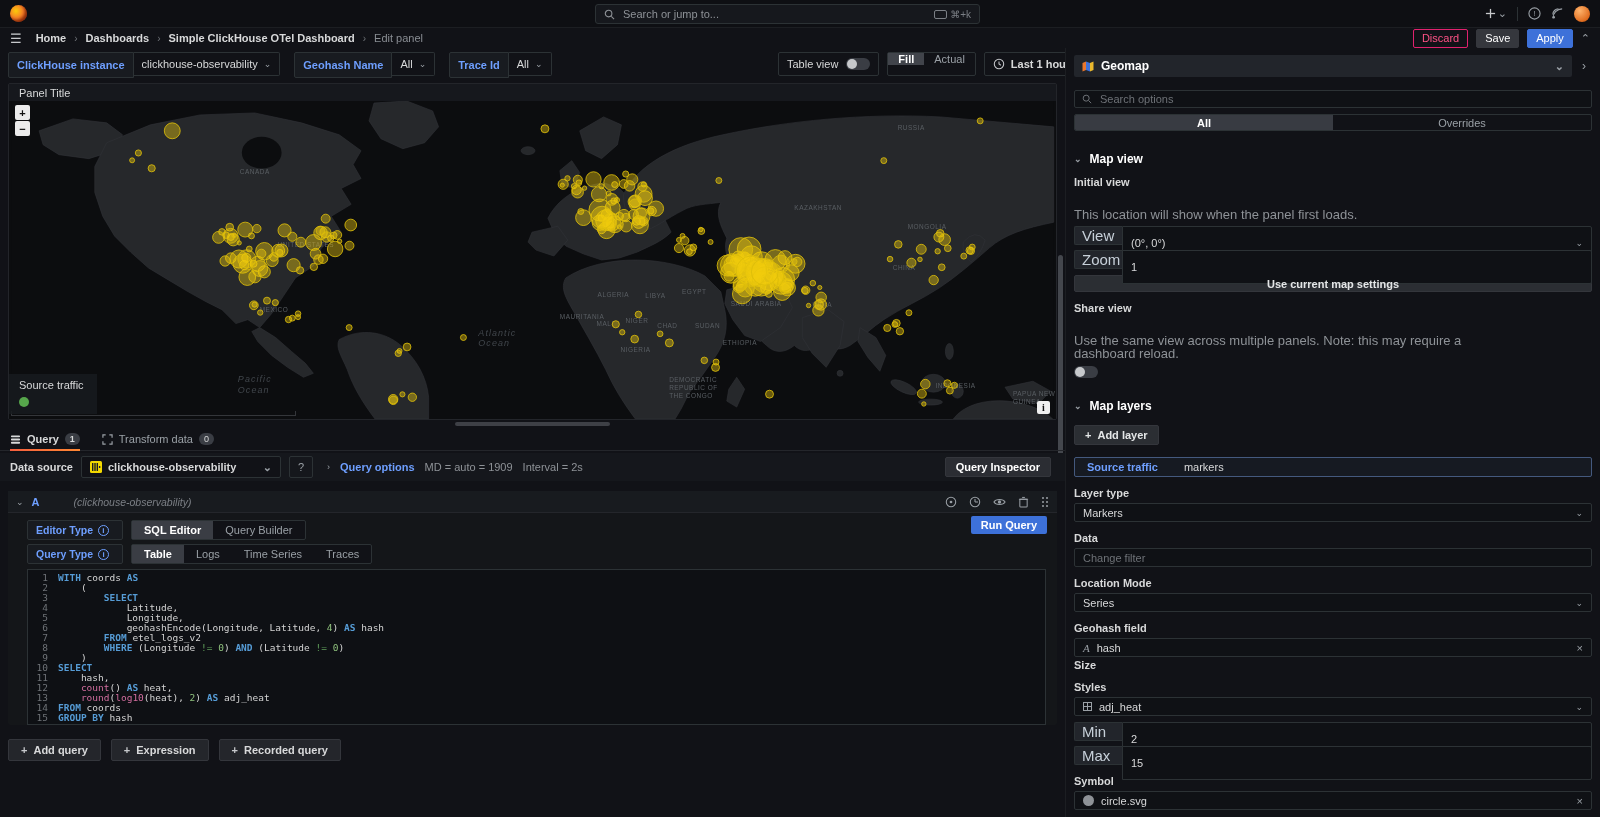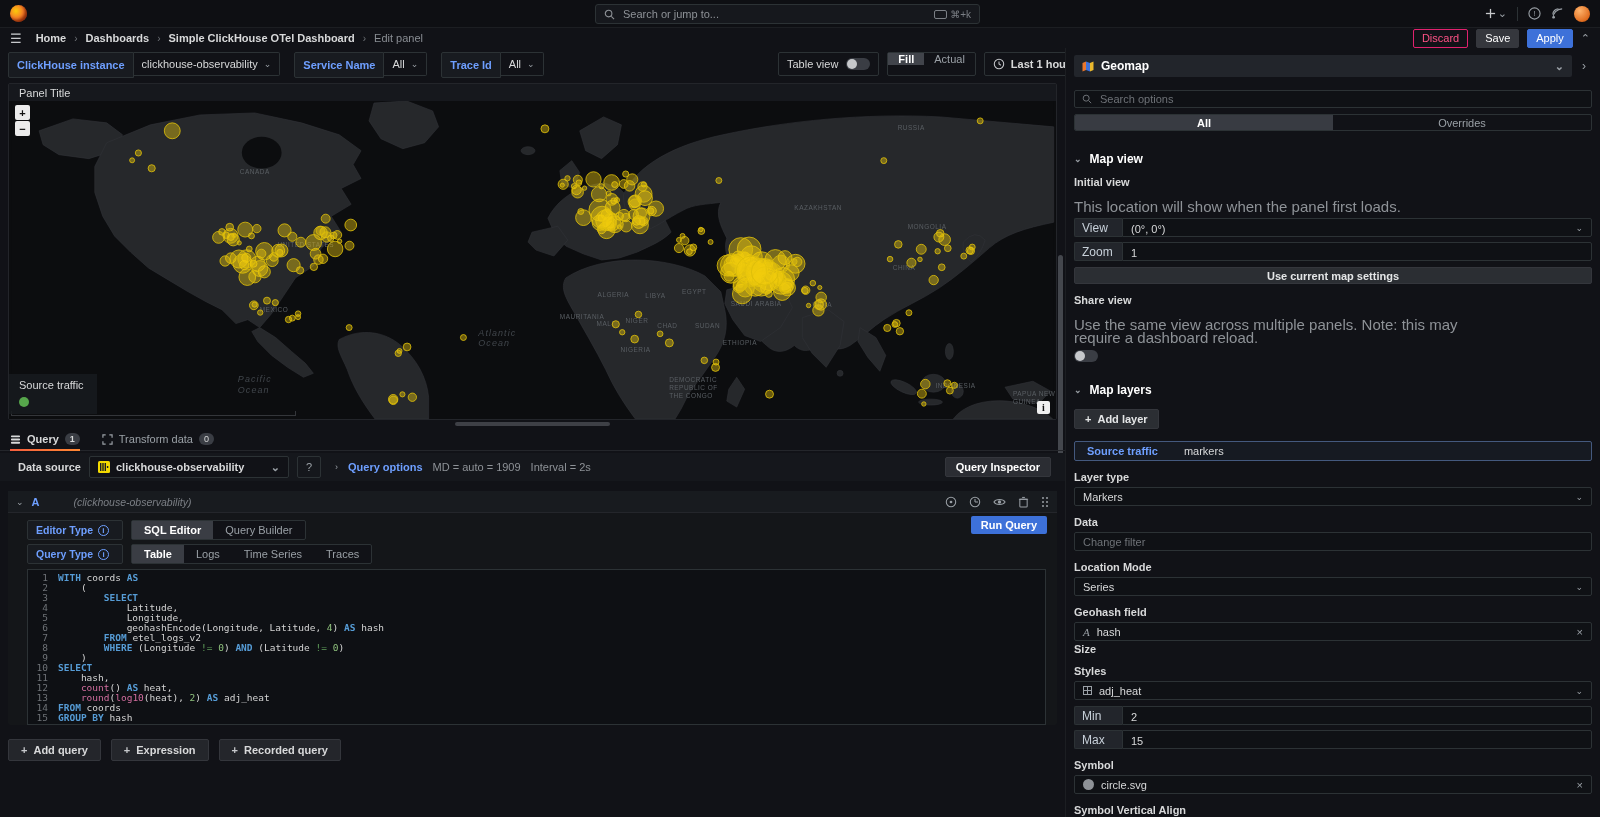--- a/index.html
+++ b/index.html
@@ -63,21 +63,21 @@
 .resize-handle{position:absolute;left:455px;top:422px;width:155px;height:4px;border-radius:2px;background:#3e4046}
 .vscroll{position:absolute;left:1058px;top:255px;width:5px;height:220px;border-radius:3px;background:#44474d}
 
 .query-area{position:absolute;left:0;top:427px;width:1065px}
 .qtabs{display:flex;align-items:flex-end;height:24px;border-bottom:1px solid #24262b;padding-left:10px;gap:22px}
 .qtab{display:flex;align-items:center;gap:6px;font-size:11px;color:#d8d9da;padding-bottom:5px;position:relative;cursor:pointer}
 .qtab .badge{background:#3a3d44;border-radius:8px;font-size:9px;padding:1px 5px;color:#d8d9da}
 .qtab.active{font-weight:600}
 .qtab.active:after{content:"";position:absolute;left:0;right:0;bottom:-1px;height:2px;background:linear-gradient(90deg,#f55f3e,#ff8833)}
 .qtab.inactive{color:#9aa0a6}
-.ds-row{display:flex;align-items:center;height:28px;margin-top:2px;padding-left:18px;gap:8px;background:#15171c}
+.ds-row{display:flex;align-items:center;height:28px;margin-top:2px;padding-left:10px;gap:8px;background:#15171c}
 .ds-label{font-size:11px;font-weight:600;color:#d8d9da}
 .ds-select{display:flex;align-items:center;gap:6px;height:22px;border:1px solid #2c3235;background:#111217;border-radius:2px;padding:0 8px;font-size:11px;font-weight:600;min-width:200px}
 .ds-select .chev{margin-left:auto}
 .help-btn{width:24px;height:22px;border:1px solid #2c3235;border-radius:2px;display:flex;align-items:center;justify-content:center;color:#9aa0a6;font-size:11px}
 .qopts{display:flex;align-items:center;gap:10px;font-size:11px;margin-left:6px}
 .qopts .arrow{color:#9aa0a6;font-size:9px}
 .qopts .lbl{color:#6e9fff;font-weight:600;cursor:pointer}
 .qopts .meta{color:#8e9297}
 .qi-btn{margin-left:auto;margin-right:14px;background:#2b2d33;border:1px solid #34363c;color:#fff;font-size:11px;font-weight:600;border-radius:2px;padding:3px 10px}
 .query-card{margin:10px 0 0 8px;width:1049px;background:#141619;border-radius:2px}
@@ -113,24 +113,24 @@
 .collapse-btn{width:16px;color:#9aa0a6;text-align:center;font-size:12px;cursor:pointer}
 .opt-search{margin-top:13px;height:18px;border:1px solid #2c3235;background:#0f1115;border-radius:2px;display:flex;align-items:center;gap:6px;padding:0 7px;color:#6e7277}
 .opt-search input{flex:1;background:transparent;border:0;outline:0;color:#c7c9cc;font-size:11px}
 .opt-search input::placeholder{color:#6e7277}
 .opt-tabs{margin-top:6px;display:flex;border:1px solid #2c3235;border-radius:2px;height:17px;overflow:hidden}
 .opt-tab{flex:1;display:flex;align-items:center;justify-content:center;font-size:11px;color:#9aa0a6;cursor:pointer}
 .opt-tab.active{background:#383b42;color:#fff;font-weight:700}
 .section-head{display:flex;align-items:center;gap:8px;font-size:12px;font-weight:700;color:#fff;margin-top:21px;cursor:pointer}
 .section-head .caret{color:#9aa0a6;font-size:9px}
 .f-label{font-size:11px;font-weight:700;color:#d8d9da;margin-top:10px}
-.f-desc{font-size:15px;color:#8e9297;margin-top:12px;line-height:13px}
+.f-desc{font-size:13px;color:#8e9297;margin-top:20px;line-height:13px}
 .kv-row{display:flex;margin-top:5px;height:19px}
-.kv-key{width:48px;background:#22252b;border:1px solid #2c3235;border-right:0;border-radius:2px 0 0 2px;display:flex;align-items:center;padding:0 7px;font-size:12px;color:#c7d0d9}
-.kv-val{flex:1;background:#0f1115;border:1px solid #2c3235;border-radius:0 2px 2px 0;display:flex;padding:4px 8px;font-size:11px;color:#d8d9da;gap:6px}
+.kv-key{width:48px;background:#22252b;border:1px solid #2c3235;border-right:0;border-radius:2px 0 0 2px;display:flex;align-items:center;padding:0 7px;font-size:15px;color:#c7d0d9}
+.kv-val{flex:1;background:#0f1115;border:1px solid #2c3235;border-radius:0 2px 2px 0;display:flex;align-items:center;padding:16px 8px;font-size:11px;color:#d8d9da;gap:6px}
 .kv-val .chev{margin-left:auto;font-size:9px}
 .wide-btn{margin-top:6px;height:17px;background:#2b2e33;border:1px solid #34363c;border-radius:2px;display:flex;align-items:center;justify-content:center;font-size:11px;font-weight:600;color:#e4e6e7;cursor:pointer}
 .select{margin-top:4px;height:19px;background:#0f1115;border:1px solid #2c3235;border-radius:2px;display:flex;align-items:center;gap:7px;padding:0 8px;font-size:11px;color:#d8d9da}
 .select .chev{margin-left:auto;font-size:9px}
 .select .clear-x{margin-left:auto;color:#9aa0a6;font-size:11px;cursor:pointer}
 .select .ph{color:#6e7277}
 .field-icon{color:#9aa0a6;font-style:italic;font-family:"Liberation Serif",serif;font-size:11px}
 .grid-ico{display:inline-block;width:9px;height:9px;border:1px solid #9aa0a6;background:linear-gradient(#9aa0a6,#9aa0a6) 50% 0/1px 100% no-repeat,linear-gradient(#9aa0a6,#9aa0a6) 0 50%/100% 1px no-repeat}
 .circ-ico{width:11px;height:11px;border-radius:50%;background:#8e9297}
 .small-btn{margin-top:12px;display:inline-flex;align-items:center;gap:6px;background:#2b2e33;border:1px solid #34363c;border-radius:2px;height:20px;padding:0 10px;font-size:11px;font-weight:600;color:#e4e6e7;cursor:pointer}
@@ -207,21 +207,21 @@
 
 <div class="filterbar">
   <span class="chip">
     <span class="chip-label">ClickHouse instance</span>
     <span class="chip-value">
         <span>clickhouse-observability</span>
         <span class="chev">⌄</span>
       </span>
   </span>
   <span class="chip">
-    <span class="chip-label">Service Name</span>
+    <span class="chip-label">Geohash Name</span>
     <span class="chip-value">
         <span>All</span>
         <span class="chev">⌄</span>
       </span>
   </span>
   <span class="chip">
     <span class="chip-label">Trace Id</span>
     <span class="chip-value">
         <span>All</span>
         <span class="chev">⌄</span>

